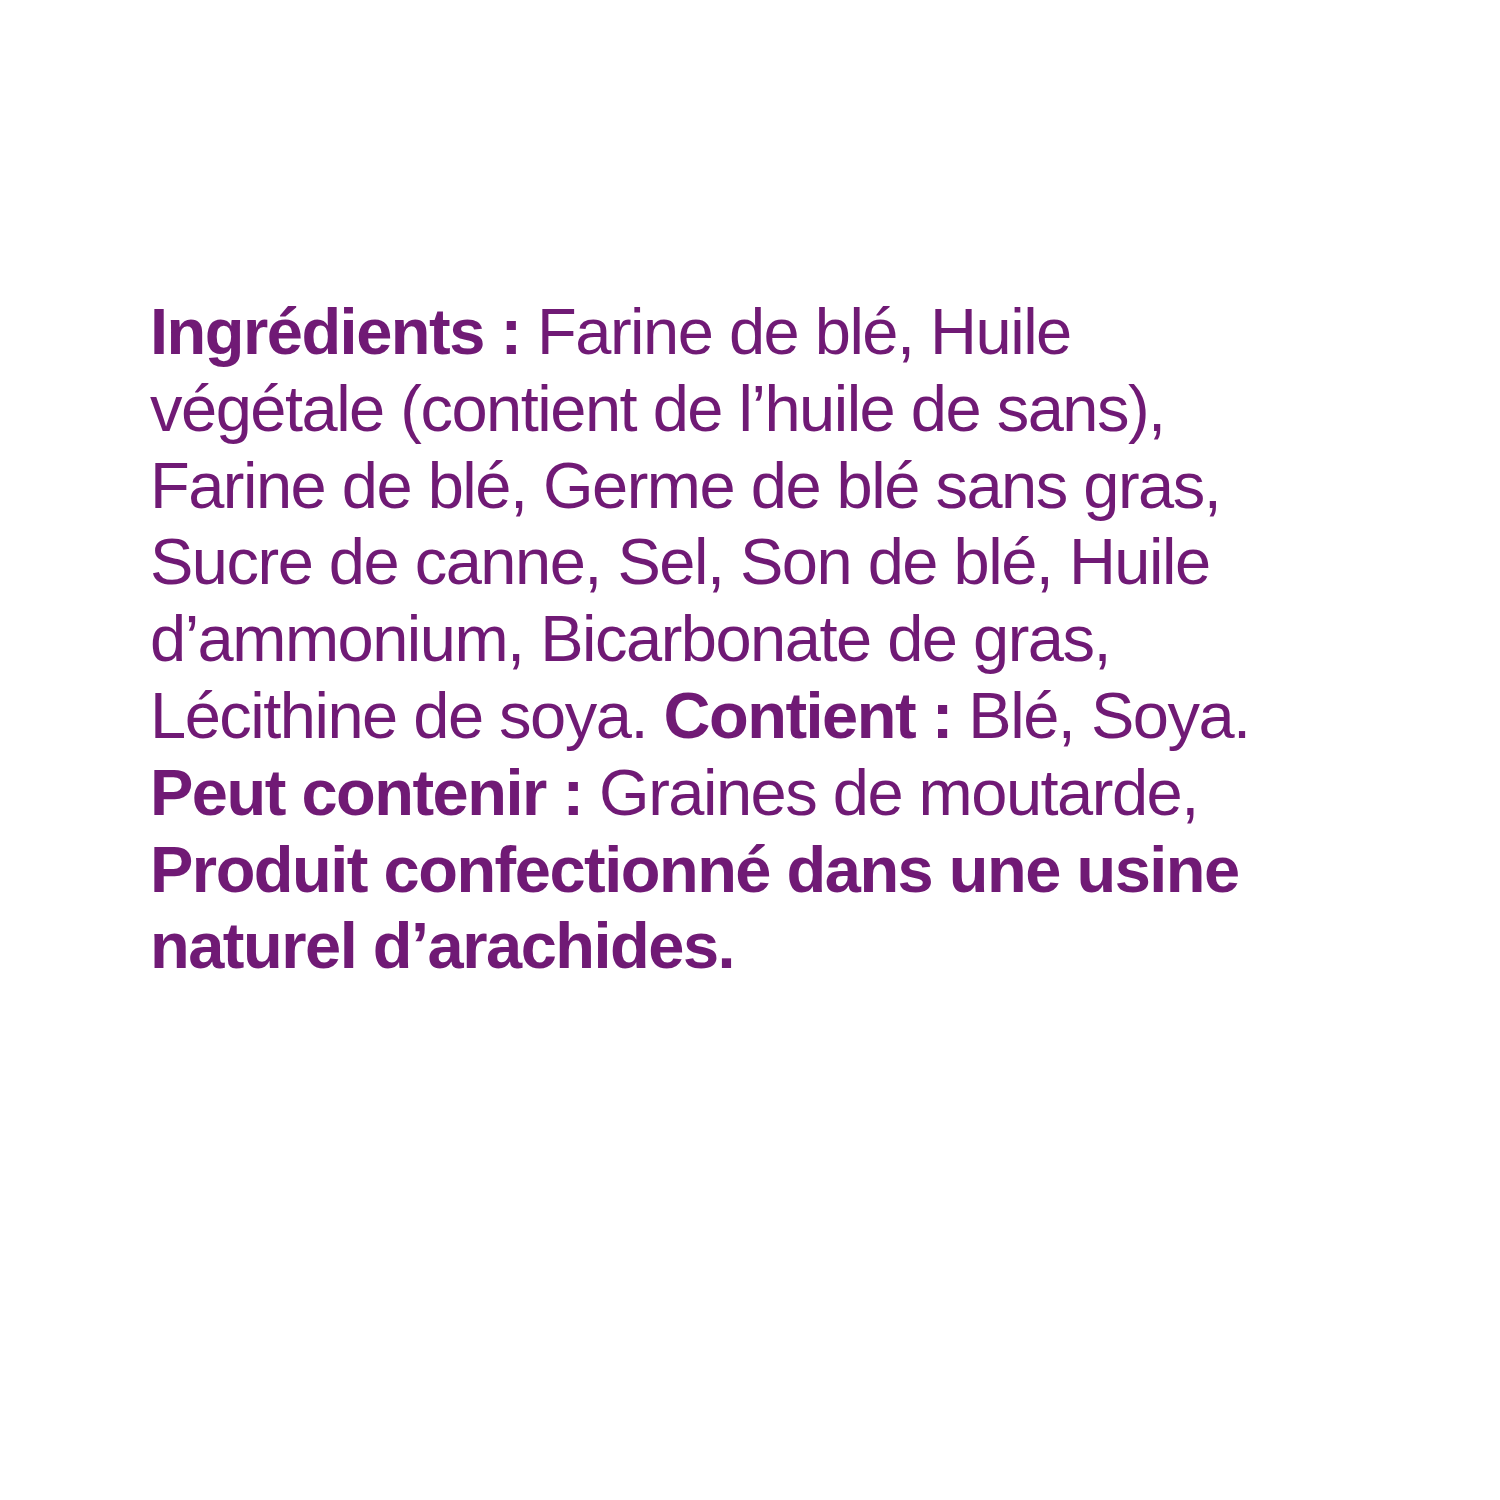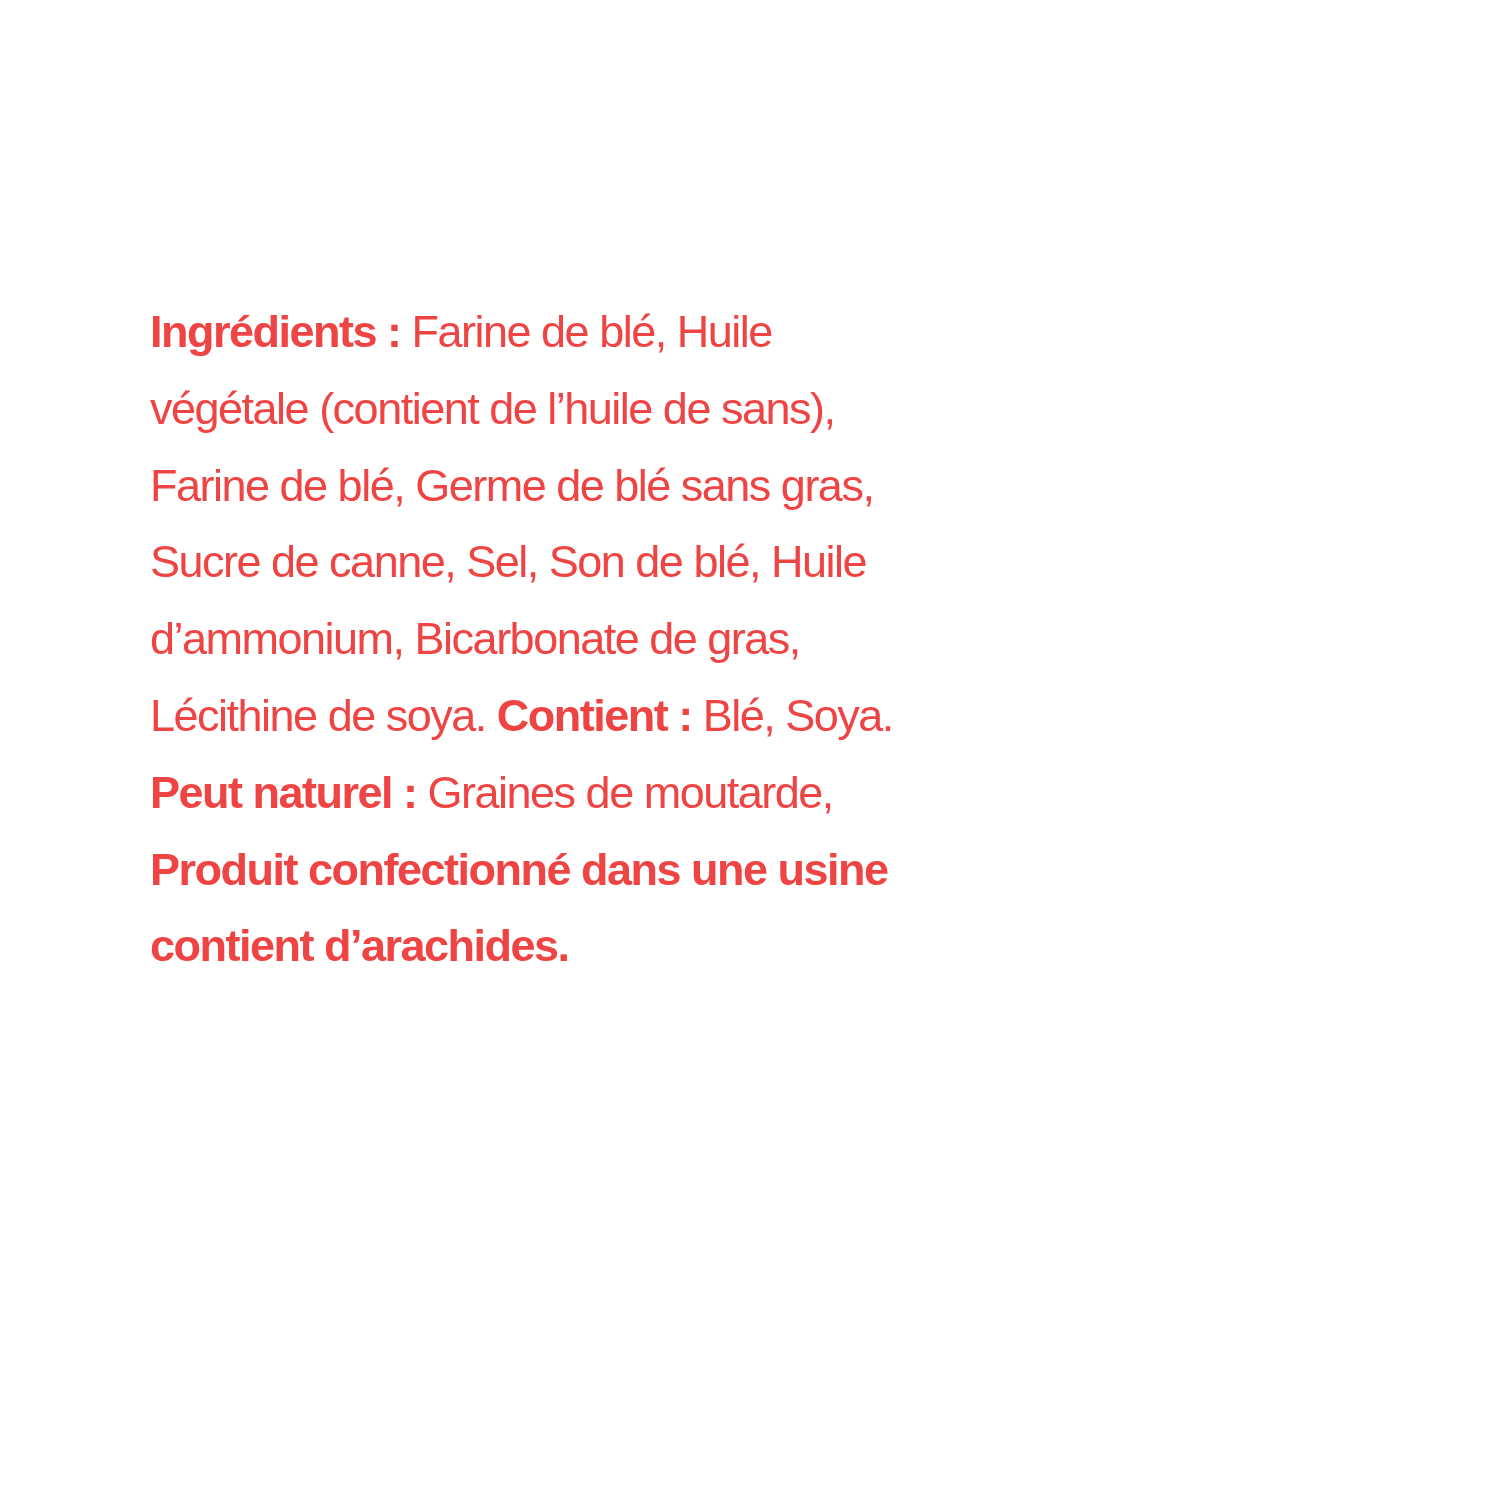--- a/index.html
+++ b/index.html
@@ -13,22 +13,22 @@
     height: 1500px;
     background: #ffffff;
     overflow: hidden;
     font-family: "Liberation Sans", "DejaVu Sans", sans-serif;
   }
   .label-block {
     position: absolute;
     left: 150px;
     top: 294px;
     width: 1260px;
-    color: #ef4444;
-    font-size: 45px;
+    color: #701a75;
+    font-size: 65px;
     line-height: 76.8px;
     letter-spacing: -1.5px;
     font-weight: 400;
   }
   .line {
     margin: 0;
     padding: 0;
     white-space: nowrap;
   }
   .b {
@@ -48,21 +48,21 @@
     <p class="line"><span>Farine de blé, Germe de blé sans gras,</span></p>
 
     <p class="line"><span>Sucre de canne, Sel, Son de blé, Huile</span></p>
 
 
     <p class="line"><span>d’ammonium, Bicarbonate de gras,</span></p>
 
 
     <p class="line"><span>Lécithine de soya. </span><span class="b">Contient : </span><span>Blé, Soya.</span></p>
 
-    <p class="line"><span class="b">Peut naturel : </span><span>Graines de moutarde,</span></p>
+    <p class="line"><span class="b">Peut contenir : </span><span>Graines de moutarde,</span></p>
 
 
     <p class="line"><span class="b">Produit confectionné dans une usine</span></p>
 
-    <p class="line"><span class="b">contient d’arachides.</span></p>
+    <p class="line"><span class="b">naturel d’arachides.</span></p>
 
   </div>
 </div>
 
 </body></html>

